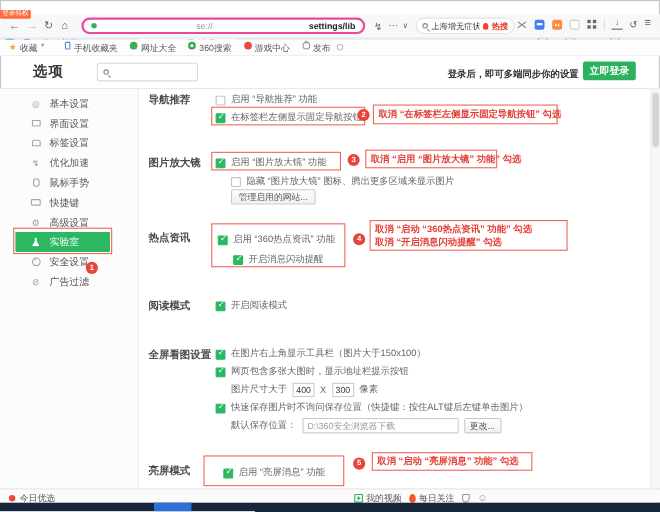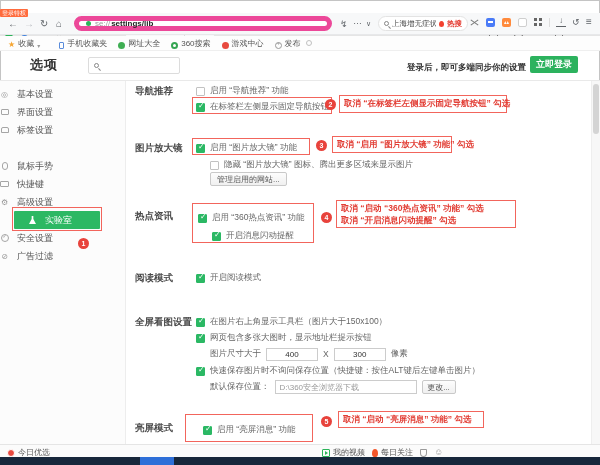--- a/index.html
+++ b/index.html
@@ -35,21 +35,21 @@
   .wc-close{left:568px;} .wc-close::before{content:"×";font-size:9px;}
   .promo{position:absolute;left:0;top:9px;z-index:30;background:#ff6b3d;color:#fff;font-size:6px;line-height:8px;padding:0 2px;border-radius:1px;}
 
   
   .toolbar{position:absolute;left:0;top:13px;right:0;height:22px;background:#f7f8f9;border-bottom:1px solid #e7e8ea;}
   .nav-ic{position:absolute;top:4px;font-size:10px;color:#5f6368;line-height:14px;}
   .n-back{left:8px;}  .n-back::before{content:"←";}
   .n-fwd{left:24px;color:#b9bcc0;}  .n-fwd::before{content:"→";}
   .n-re{left:40px;}   .n-re::before{content:"↻";}
   .n-home{left:56px;} .n-home::before{content:"⌂";}
-  .addr{position:absolute;left:74px;top:3px;width:258px;height:15px;background:#fff;border:5px solid #ec4899;border-radius:8px;display:flex;align-items:center;gap:4px;padding:0 7px;}
+  .addr{position:absolute;left:74px;top:3px;width:258px;height:15px;background:#fff;border:2px solid #ec4899;border-radius:8px;display:flex;align-items:center;gap:4px;padding:0 7px;justify-content:space-between;}
   .gdot{width:5px;height:5px;border-radius:50%;background:#2db45a;flex:none;}
   .scheme{font-size:8px;color:#999;}
   .upath{font-size:8px;color:#222;font-weight:bold;margin-left:-3px;}
   .tb{position:absolute;top:4px;color:#5f6368;font-size:9px;line-height:14px;}
   .tb-flash{left:340px;} .tb-flash::before{content:"↯";}
   .tb-more{left:353px;}  .tb-more::before{content:"…";position:relative;top:-3px;}
   .tb-chev{left:366px;font-size:7px;} .tb-chev::before{content:"∨";}
   .search{position:absolute;left:378px;top:3px;width:90px;height:15px;background:#fff;border:1px solid #e3e3e3;border-radius:8px;display:flex;align-items:center;gap:3px;padding:0 5px;}
   .mag{width:5px;height:5px;border:1px solid #888;border-radius:50%;position:relative;flex:none;}
   .mag::after{content:"";position:absolute;width:3px;height:1px;background:#888;left:3px;top:5px;transform:rotate(45deg);}
@@ -68,41 +68,41 @@
   .ti-grid{left:534px;width:9px;height:9px;}
   .ti-grid::before{content:"";position:absolute;left:0;top:0;width:3px;height:3px;background:#666;box-shadow:5px 0 #666,0 5px #666,5px 5px #666;}
   .ti-sep{left:549px;width:1px;height:9px;background:#ddd;}
   .ti-dl{left:556px;top:3px;width:10px;height:11px;text-align:center;font-size:8px;color:#5f6368;border-bottom:1px solid #5f6368;}
   .ti-dl::before{content:"↓";}
   .ti-undo{left:572px;top:4px;font-size:9px;color:#5f6368;} .ti-undo::before{content:"↺";}
   .ti-menu{left:586px;top:3px;font-size:10px;color:#5f6368;} .ti-menu::before{content:"≡";}
 
   
   .bookmarks{position:absolute;left:0;top:36px;right:0;height:15px;background:#fdfdfd;border-bottom:1px solid #efefef;display:flex;align-items:center;padding-left:8px;font-size:8px;color:#555;}
-  .bitem{display:flex;align-items:flex-end;gap:3px;margin-right:11px;white-space:nowrap;}
+  .bitem{display:flex;align-items:flex-start;gap:3px;margin-right:11px;white-space:nowrap;}
   .b-star{color:#f6a632;font-size:8px;} .b-star::before{content:"★";}
   .b-caret{color:#999;font-size:6px;margin-right:8px;} .b-caret::before{content:"▾";}
   .b-phone{width:5px;height:7px;border:1px solid #5a8cdb;border-radius:1px;}
   .b-globe{width:7px;height:7px;border-radius:50%;background:#3fae53;}
   .b-360{width:7px;height:7px;border:2px solid #35a552;border-radius:50%;}
   .b-game{width:7px;height:7px;border-radius:50%;background:#e84a3f;}
   .b-pub{width:7px;height:7px;border:1px solid #9a9a9a;border-radius:50%;position:relative;}
   .b-pub::after{content:"+";position:absolute;left:1px;top:-2.5px;font-size:6px;color:#9a9a9a;}
   .b-mini{width:6px;height:6px;border:1px solid #c0c0c0;border-radius:50%;margin-left:-6px;}
 
   
   .ptitle{position:absolute;left:30px;top:56px;font-size:13px;font-weight:bold;color:#333;letter-spacing:1px;}
   .psearch{position:absolute;left:88px;top:57px;width:92px;height:17px;border:1px solid #dcdcdc;border-radius:2px;background:#fff;display:flex;align-items:center;padding:0 5px;gap:4px;}
   .login-hint{position:absolute;right:74px;top:62px;font-size:8.5px;color:#333;font-weight:bold;white-space:nowrap;}
   .login-btn{position:absolute;right:22px;top:56px;width:48px;height:17px;background:#2cb25e;color:#fff;font-size:9px;font-weight:bold;border-radius:2px;display:flex;align-items:center;justify-content:center;}
   .hdiv{position:absolute;left:0;right:0;top:80px;height:1px;background:#e9e9e9;}
 
   
   .sidebar{position:absolute;left:0;top:81px;width:126px;height:363px;background:#fcfcfc;border-right:1px solid #ededed;}
-  .sitem{position:absolute;left:0;width:126px;height:18px;display:flex;align-items:center;gap:8px;font-size:9px;color:#555;}
+  .sitem{position:absolute;left:0;width:126px;height:18px;display:flex;align-items:center;gap:8px;padding-left:28px;font-size:9px;color:#555;}
   .sitem.active{left:14px;width:86px;padding-left:14px;background:#2cb863;color:#fff;border-radius:1px;}
   .sic{width:9px;height:9px;flex:none;display:flex;align-items:center;justify-content:center;font-size:8px;color:#979797;}
   .sitem.active .sic{color:#fff;}
   .g-circle::before{content:"◎";}
   .g-win{border:1px solid #a5a5a5;width:8px;height:6px;border-radius:1px;}
   .g-tab{border:1px solid #a5a5a5;width:8px;height:6px;border-radius:2px 2px 0 0;}
   .g-bolt::before{content:"↯";}
   .g-mouse{border:1px solid #a5a5a5;width:6px;height:8px;border-radius:3px;}
   .g-key{border:1px solid #a5a5a5;width:9px;height:6px;border-radius:1px;}
   .g-gear::before{content:"⚙";}
@@ -111,21 +111,21 @@
   .g-okc::after{content:"✓";position:absolute;left:1px;top:-2.5px;font-size:5px;color:#979797;}
   .g-ban::before{content:"⊘";}
 
   
   .slabel{position:absolute;left:135px;height:14px;display:flex;align-items:center;font-size:9.5px;font-weight:bold;color:#4a4a4a;white-space:nowrap;}
   .crow{position:absolute;display:flex;align-items:center;gap:5px;height:14px;font-size:8.5px;color:#666;white-space:nowrap;}
   .cb{width:9px;height:9px;border:1px solid #c2c2c2;border-radius:1px;background:#fff;flex:none;position:relative;}
   .cb.on{background:#2bb864;border-color:#2bb864;}
   .cb.on::after{content:"✓";position:absolute;left:1px;top:-2.5px;color:#fff;font-size:8px;font-weight:bold;}
   .smallbtn{border:1px solid #c9c9c9;height:14px;font-size:8px;color:#555;background:linear-gradient(#fdfdfd,#f0f0f0);border-radius:2px;display:flex;align-items:center;justify-content:center;padding:0 6px;position:absolute;white-space:nowrap;}
-  .numbox{border:1px solid #ccc;width:52px;height:13px;font-size:8px;color:#333;background:#fff;display:flex;align-items:center;justify-content:center;}
+  .numbox{border:1px solid #ccc;width:20px;height:13px;font-size:8px;color:#333;background:#fff;display:flex;align-items:center;justify-content:center;}
   .savebox{border:1px solid #ccc;width:142px;height:14px;font-size:8px;color:#999;background:#fff;display:flex;align-items:center;padding:0 4px;overflow:hidden;white-space:nowrap;}
   .chgbtn{border:1px solid #c9c9c9;width:34px;height:14px;font-size:8px;color:#555;background:linear-gradient(#fdfdfd,#f0f0f0);border-radius:2px;display:flex;align-items:center;justify-content:center;}
 
   
   .abox{position:absolute;border:1px solid #f2655c;z-index:20;pointer-events:none;}
   .anum{position:absolute;width:11px;height:11px;border-radius:50%;background:#e8433c;color:#fff;font-size:7px;font-weight:bold;display:flex;align-items:center;justify-content:center;z-index:21;}
   .callout{position:absolute;border:1px solid #f2655c;background:#fff;color:#e23d34;font-size:8.5px;font-weight:bold;display:flex;align-items:center;padding:0 4px;white-space:nowrap;z-index:20;}
   .callout2l{flex-direction:column;align-items:flex-start;justify-content:center;line-height:12px;padding:1px 4px;}
 
   
@@ -248,20 +248,24 @@
           <i class="g-win"></i>
         </span>
         <span>界面设置</span>
       </div>
     <div class="sitem" style="top:40px">
         <span class="sic">
           <i class="g-tab"></i>
         </span>
         <span>标签设置</span>
       </div>
+    <div class="sitem" style="top:58px">
+        <span class="sic g-bolt"></span>
+        <span>优化加速</span>
+      </div>
     <div class="sitem" style="top:76px">
         <span class="sic">
           <i class="g-mouse"></i>
         </span>
         <span>鼠标手势</span>
       </div>
     <div class="sitem" style="top:94px">
         <span class="sic">
           <i class="g-key"></i>
         </span>

